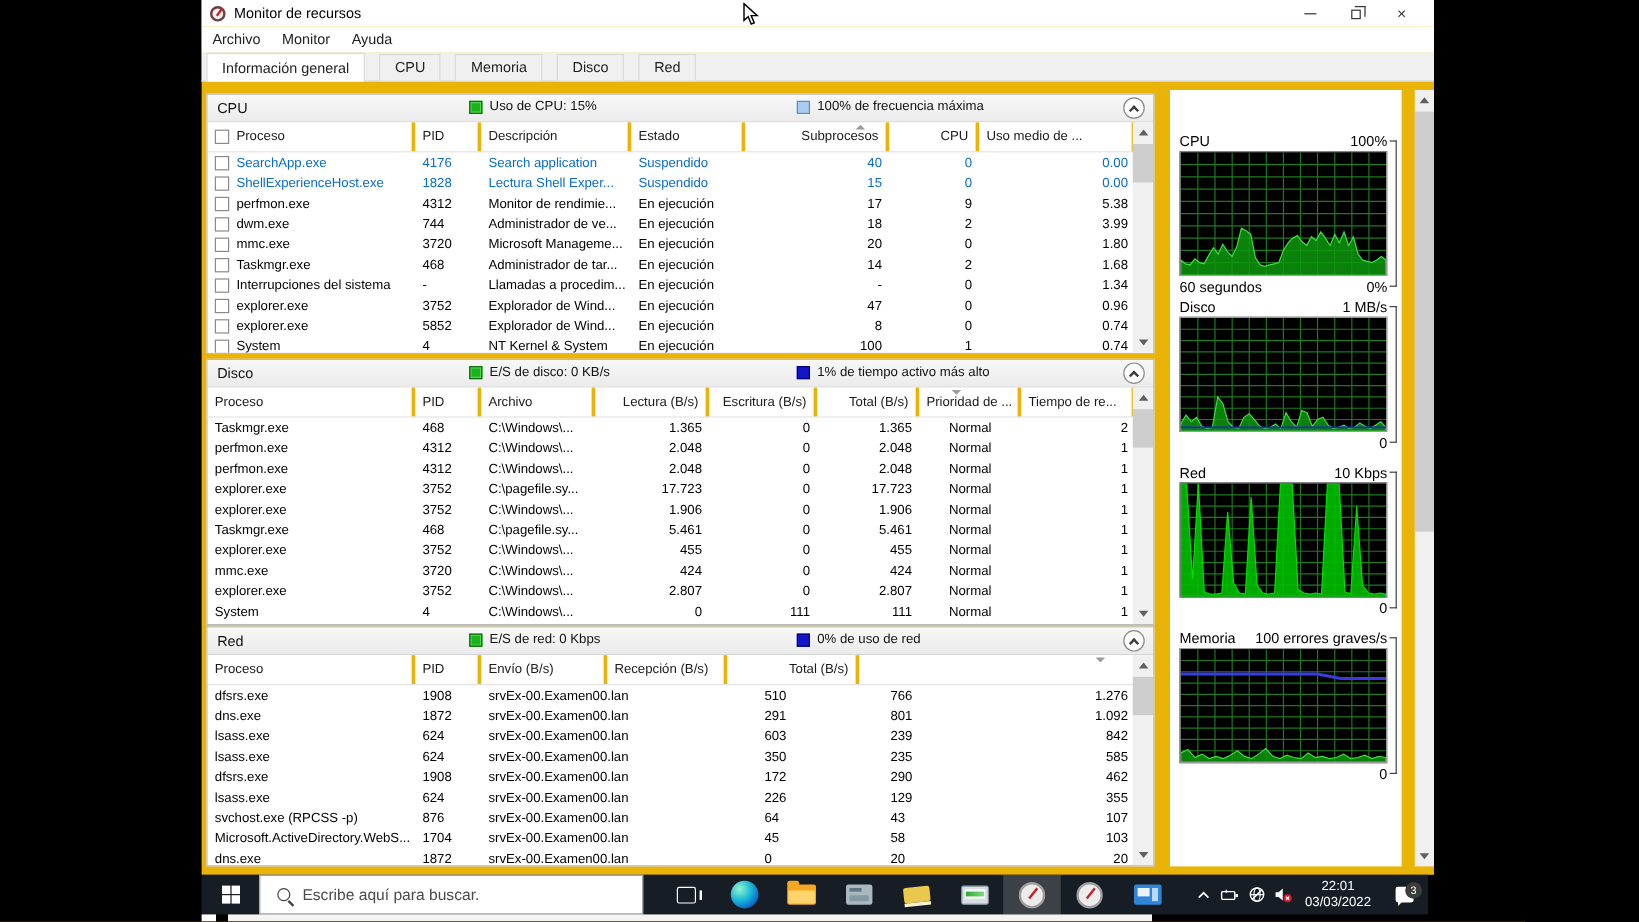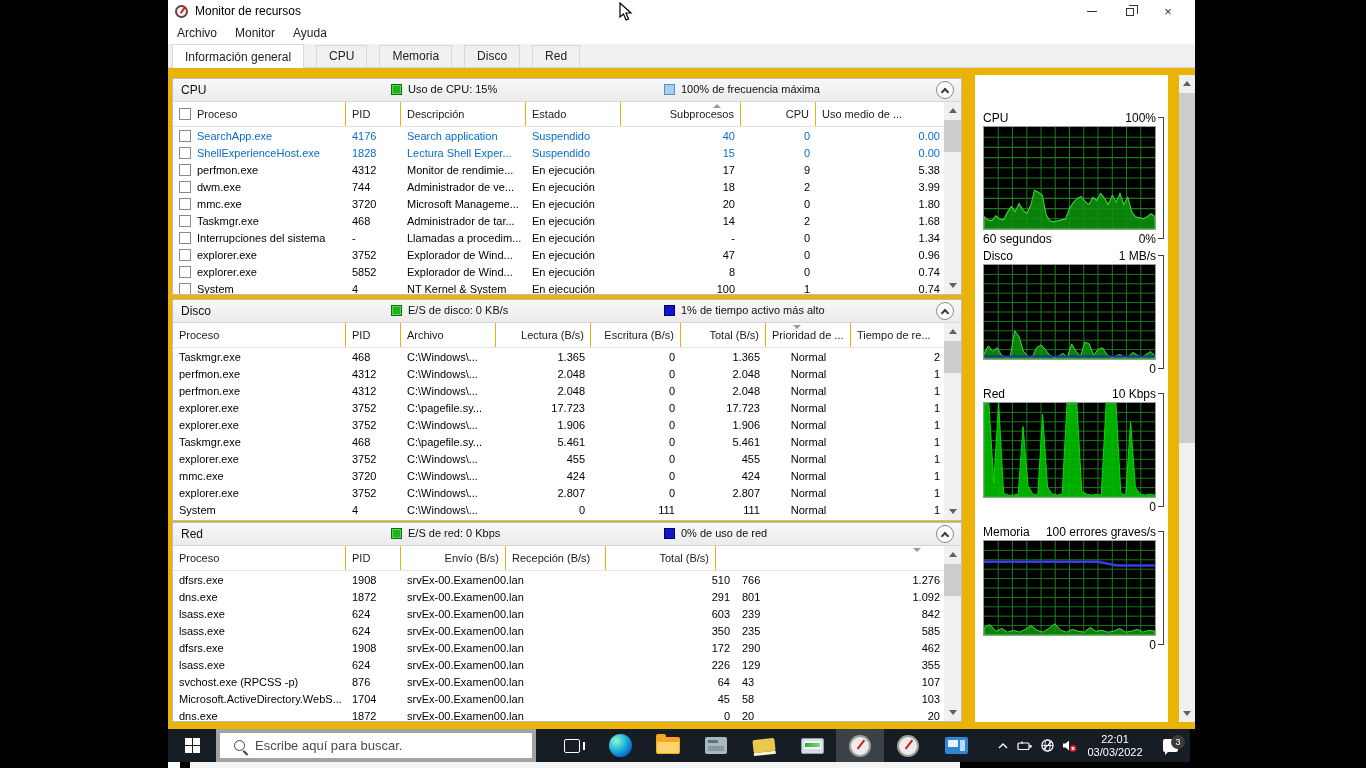--- a/index.html
+++ b/index.html
@@ -34,40 +34,40 @@
   .stat.g { left:218px; } .stat.b { left:491px; }
   .ind { width:11px; height:11px; margin-right:6px; display:inline-block; }
   .ind.green { background:#1db31d; border:1px solid #0c6e0c; box-shadow:inset 0 0 0 1px #54d454; }
   .ind.lblue { background:#a8cdf0; border:1px solid #5b8fc4; }
   .ind.dblue { background:#1414c8; border:1px solid #00007e; }
   .collapse-btn { position:absolute; right:7px; top:2px; width:18px; height:18px; border:1px solid #8a8a8a; border-radius:50%; background:#fdfdfd; display:flex; align-items:center; justify-content:center; }
   .chev-up { width:6px; height:6px; border-left:2px solid #3c3c3c; border-top:2px solid #3c3c3c; transform:rotate(45deg); margin-top:3px; }
   .chev-right { width:6px; height:6px; border-left:2px solid #3c3c3c; border-top:2px solid #3c3c3c; transform:rotate(135deg); margin-left:-2px; }
 
   .thead { position:absolute; left:0; top:23px; width:773px; height:25px; background:#fff; border-bottom:1px solid #e3e3e3; display:flex; }
-  .th { display:flex; align-items:center; font-size:11px; color:#1a1a1a; border-right:1px solid #eab308; padding:0 6px; overflow:hidden; white-space:nowrap; }
+  .th { display:flex; align-items:center; font-size:11px; color:#1a1a1a; border-right:3px solid #eab308; padding:0 6px; overflow:hidden; white-space:nowrap; }
   .tbody { position:absolute; left:0; top:48px; width:773px; bottom:0; overflow:hidden; }
   .trow { display:flex; height:17px; }
   .td { display:flex; align-items:center; font-size:11px; color:#000; padding:0 6px; overflow:hidden; white-space:nowrap; }
   .trow.blue .td { color:#0a6cc8; }
   .cb { width:12px; height:12px; border:1px solid #8a8a8a; background:#fff; margin-right:6px; flex:none; }
   .sort-glyph { position:absolute; top:25px; width:0; height:0; border-left:4px solid transparent; border-right:4px solid transparent; }
   .sort-up { border-bottom:4px solid #9a9a9a; }
   .sort-down { border-top:4px solid #9a9a9a; }
 
   
   .cpu-cols .c0{width:173px}.cpu-cols .c1{width:55px}.cpu-cols .c2{width:125px}.cpu-cols .c3{width:95px}
   .cpu-cols .c4{width:120px;justify-content:flex-end}.cpu-cols .c5{width:75px;justify-content:flex-end}.cpu-cols .c6{width:130px;justify-content:flex-end}
   .thead.cpu-cols .c6{justify-content:flex-start}
   .dsk-cols .c0{width:173px}.dsk-cols .c1{width:55px}.dsk-cols .c2{width:95px}
   .dsk-cols .c3{width:95px;justify-content:flex-end}.dsk-cols .c4{width:90px;justify-content:flex-end}.dsk-cols .c5{width:85px;justify-content:flex-end}
   .dsk-cols .c6{width:85px;justify-content:center}.dsk-cols .c7{width:95px;justify-content:flex-end}
   .thead.dsk-cols .c6,.thead.dsk-cols .c7{justify-content:flex-start}
   .red-cols .c0{width:173px}.red-cols .c1{width:55px}.red-cols .c2{width:230px}
-  .red-cols .c3{width:105px;justify-content:flex-end}.red-cols .c4{width:100px;justify-content:flex-start}.red-cols .c5{width:110px;justify-content:flex-end}
+  .red-cols .c3{width:105px;}.red-cols .c4{width:100px;justify-content:flex-start}.red-cols .c5{width:110px;justify-content:flex-end}
 
   
   .vscroll { position:absolute; right:0; top:23px; bottom:0; width:17px; background:#f0f0f0; }
   .sb-btn { position:absolute; left:0; width:17px; height:17px; display:flex; align-items:center; justify-content:center; }
   .sb-btn.up { top:0; } .sb-btn.down { bottom:0; }
   .tri-up { width:0; height:0; border-left:4px solid transparent; border-right:4px solid transparent; border-bottom:5px solid #606060; }
   .tri-down { width:0; height:0; border-left:4px solid transparent; border-right:4px solid transparent; border-top:5px solid #606060; }
   .sb-thumb { position:absolute; left:0; top:18px; width:17px; height:32px; background:#cdcdcd; }
 
   
@@ -84,21 +84,21 @@
 
   .main-scroll { position:absolute; left:1011px; top:75px; width:16px; height:647px; background:#f0f0f0; }
   .main-scroll .sb-btn { width:16px; }
   .main-scroll .sb-thumb { width:16px; height:350px; }
 
   
   .taskbar { position:absolute; left:168px; top:729px; width:1022px; height:33px; background:#171d25; display:flex; align-items:stretch; }
   .start-btn { width:48px; display:flex; align-items:center; justify-content:center; }
   .winlogo { width:15px; height:15px; display:grid; grid-template-columns:7px 7px; grid-template-rows:7px 7px; gap:1px; }
   .winlogo span { background:#fff; }
-  .searchbox { width:320px; background:#fff; display:flex; align-items:center; border:4px solid #a3a3a3; }
+  .searchbox { width:320px; background:#fff; display:flex; align-items:center; border:1px solid #a3a3a3; }
   .mag { width:11px; height:11px; border:1.5px solid #444; border-radius:50%; position:relative; margin:0 10px 0 14px; flex:none; }
   .mag::after { content:""; position:absolute; left:9px; top:9px; width:6px; height:1.5px; background:#444; transform:rotate(45deg); transform-origin:0 0; }
   .search-text { font-size:13px; color:#4a4a4a; white-space:nowrap; }
   .tb-icon { width:48px; display:flex; align-items:center; justify-content:center; position:relative; }
   .tb-icon.active { background:rgba(255,255,255,0.16); }
   .tv-glyph { width:16px; height:14px; border:1.6px solid #fff; border-radius:2px; position:relative; }
   .tv-glyph::after { content:""; position:absolute; right:-6px; top:2px; width:2px; height:8px; background:#fff; }
   .edge-glyph { width:23px; height:23px; border-radius:50%; background:radial-gradient(circle at 32% 30%, #8ff7cf, #18b3d8 45%, #0c59c8 80%); }
   .folder-glyph { width:24px; height:17px; background:#f5a623; border-radius:2px; position:relative; }
   .folder-glyph::before { content:""; position:absolute; left:0; top:-3px; width:10px; height:4px; background:#f5a623; border-radius:2px 2px 0 0; }

